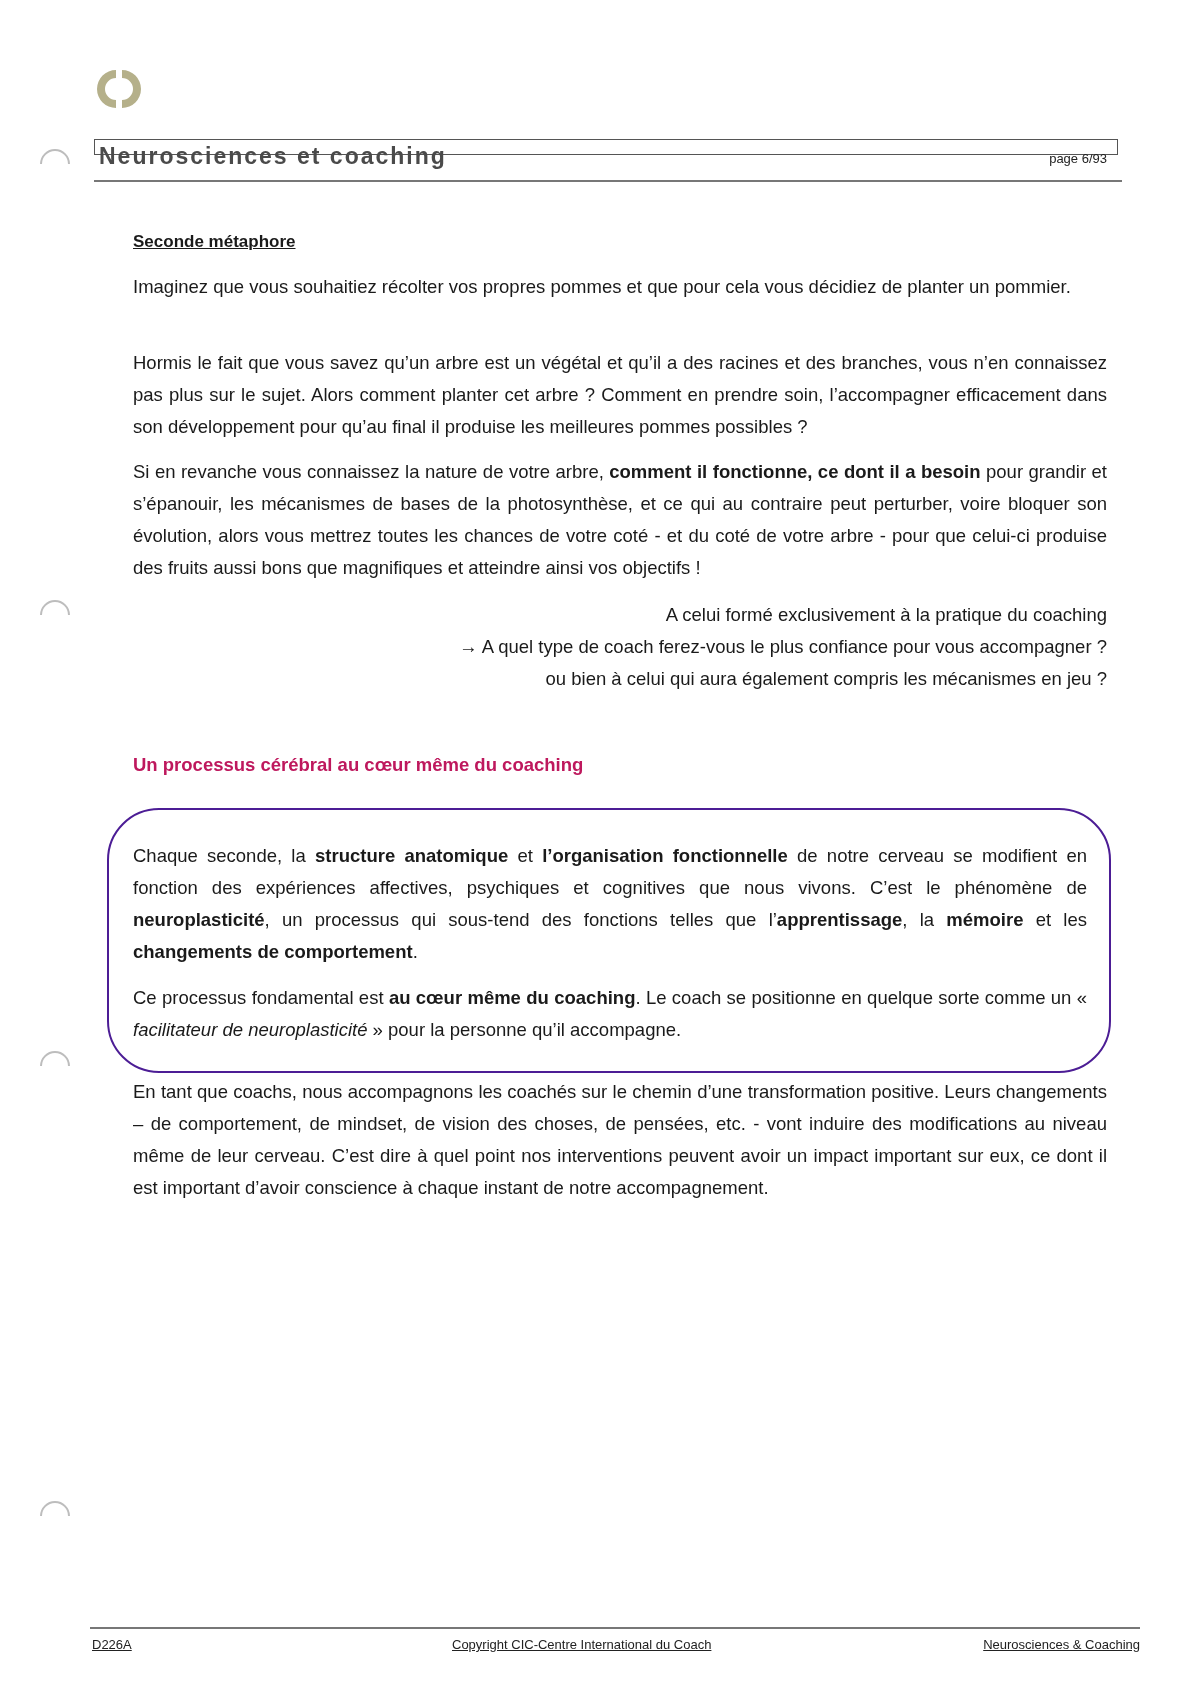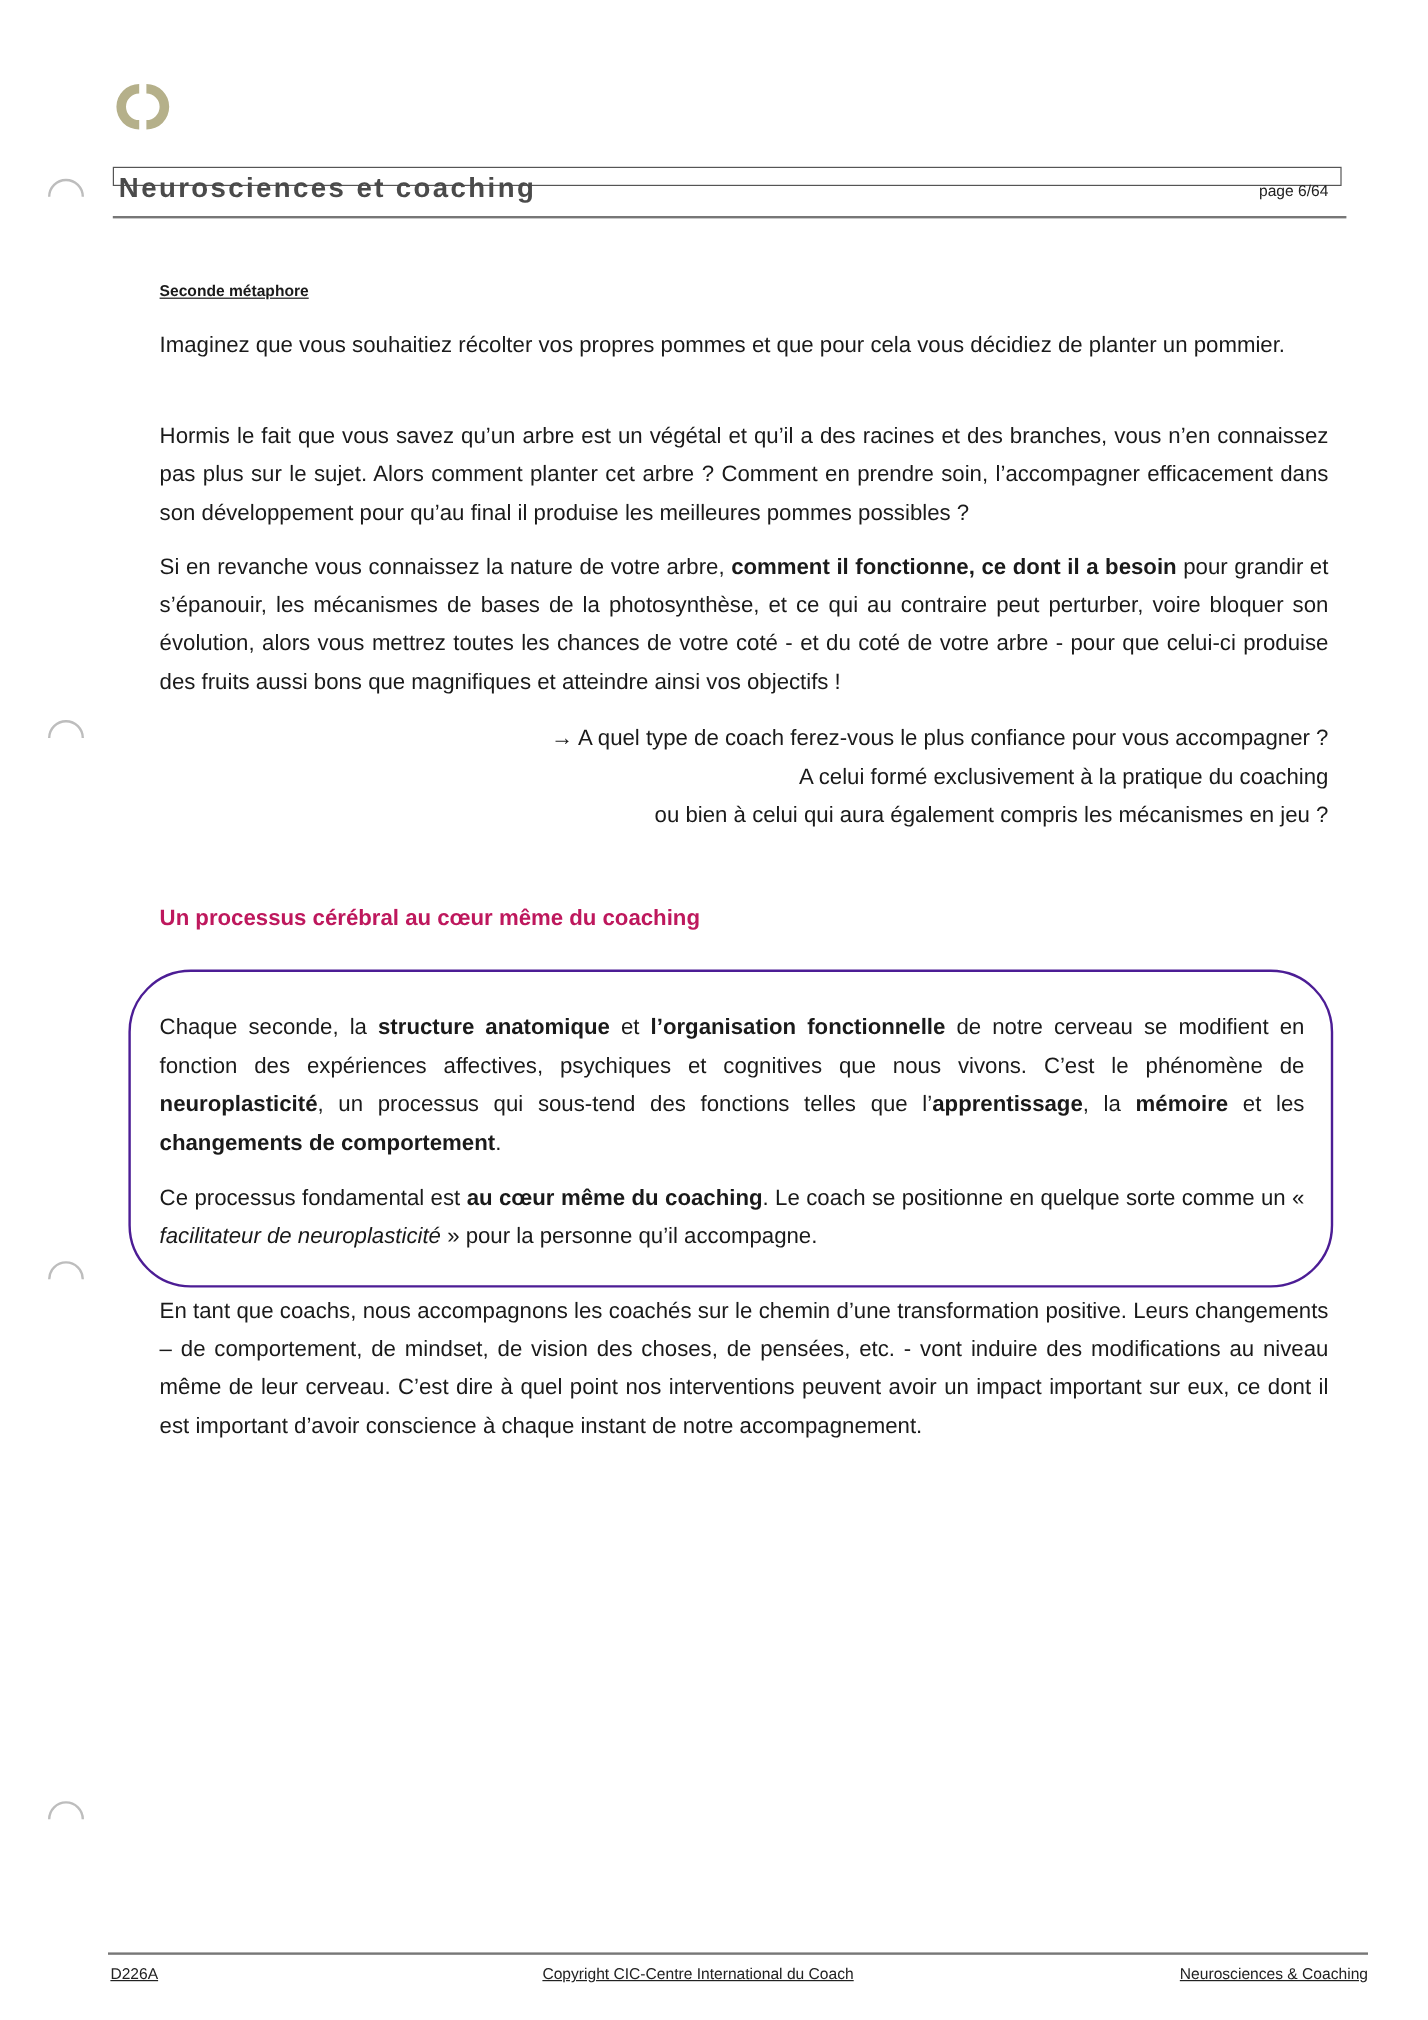--- a/index.html
+++ b/index.html
@@ -20,21 +20,21 @@
     font-family: "Liberation Sans", sans-serif; font-weight: bold;
     font-size: 23px; letter-spacing: 2px; color: #4a4a4a;
   }
   .header-page {
     position: absolute; right: 10px; top: 11px; font-size: 13px; color: #222;
   }
   .header-rule { position: absolute; left: 94px; top: 180px; width: 1028px; height: 2px; background: #777; }
 
   .content { position: absolute; left: 133px; width: 974px; font-size: 18.5px; line-height: 32px; }
   .content p { margin: 0; text-align: justify; }
-  .heading-u { font-weight: bold; text-decoration: underline; font-size: 13px; }
+  .heading-u { font-weight: bold; text-decoration: underline; font-size: 17px; }
   .sub-heading { font-weight: bold; color: #be185d; font-size: 18.5px; }
 
   .question { position: absolute; right: 83px; text-align: right; font-size: 18.5px; line-height: 32px; }
   .question div { white-space: nowrap; }
 
   .callout {
     position: absolute; left: 107px; top: 808px; width: 1004px; height: 265px;
     border: 2px solid #4c1d95; border-radius: 52px; box-sizing: border-box;
   }
   .callout-inner { position: absolute; left: 24px; top: 30px; width: 954px; font-size: 18.5px; line-height: 32px; }
@@ -69,40 +69,40 @@
     </svg>
 </div>
 <div class="punch" style="top:1490px">
   <svg viewBox="0 0 34 34">
       <path d="M3 26 A14 14 0 0 1 31 26" fill="none" stroke="#bdbdbd" stroke-width="2"></path>
     </svg>
 </div>
 
 <div class="header-box">
   <span class="header-title">Neurosciences et coaching</span>
-  <span class="header-page">page 6/64</span>
+  <span class="header-page">page 6/93</span>
 </div>
 <div class="header-rule"></div>
 
 <div class="content" style="top:225px">
   <span class="heading-u">Seconde métaphore</span>
 </div>
 <div class="content" style="top:271px">
   <p>Imaginez que vous souhaitiez récolter vos propres pommes et que pour cela vous décidiez de planter un pommier.</p>
 </div>
 <div class="content" style="top:347px">
   <p>Hormis le fait que vous savez qu’un arbre est un végétal et qu’il a des racines et des branches, vous n’en connaissez pas plus sur le sujet. Alors comment planter cet arbre ? Comment en prendre soin, l’accompagner efficacement dans son développement pour qu’au final il produise les meilleures pommes possibles ?</p>
 </div>
 <div class="content" style="top:456px">
   <p><span>Si en revanche vous connaissez la nature de votre arbre, </span><b>comment il fonctionne, ce dont il a besoin</b><span> pour grandir et s’épanouir, les mécanismes de bases de la photosynthèse, et ce qui au contraire peut perturber, voire bloquer son évolution, alors vous mettrez toutes les chances de votre coté - et du coté de votre arbre - pour que celui-ci produise des fruits aussi bons que magnifiques et atteindre ainsi vos objectifs !</span></p>
 </div>
 
 <div class="question" style="top:599px">
+  <div>A celui formé exclusivement à la pratique du coaching</div>
   <div><span>→</span> <span>A quel type de coach ferez-vous le plus confiance pour vous accompagner ?</span></div>
-  <div>A celui formé exclusivement à la pratique du coaching</div>
   <div>ou bien à celui qui aura également compris les mécanismes en jeu ?</div>
 </div>
 
 <div class="content" style="top:749px">
   <span class="sub-heading">Un processus cérébral au cœur même du coaching</span>
 </div>
 
 <div class="callout">
   <div class="callout-inner">
     <p id="callout-p1"><span>Chaque seconde, la </span><b>structure anatomique</b><span> et </span><b>l’organisation fonctionnelle</b><span> de notre cerveau se modifient en fonction des expériences affectives, psychiques et cognitives que nous vivons. C’est le phénomène de </span><b>neuroplasticité</b><span>, un processus qui sous-tend des fonctions telles que l’</span><b>apprentissage</b><span>, la </span><b>mémoire</b><span> et les </span><b>changements de comportement</b><span>.</span></p>

